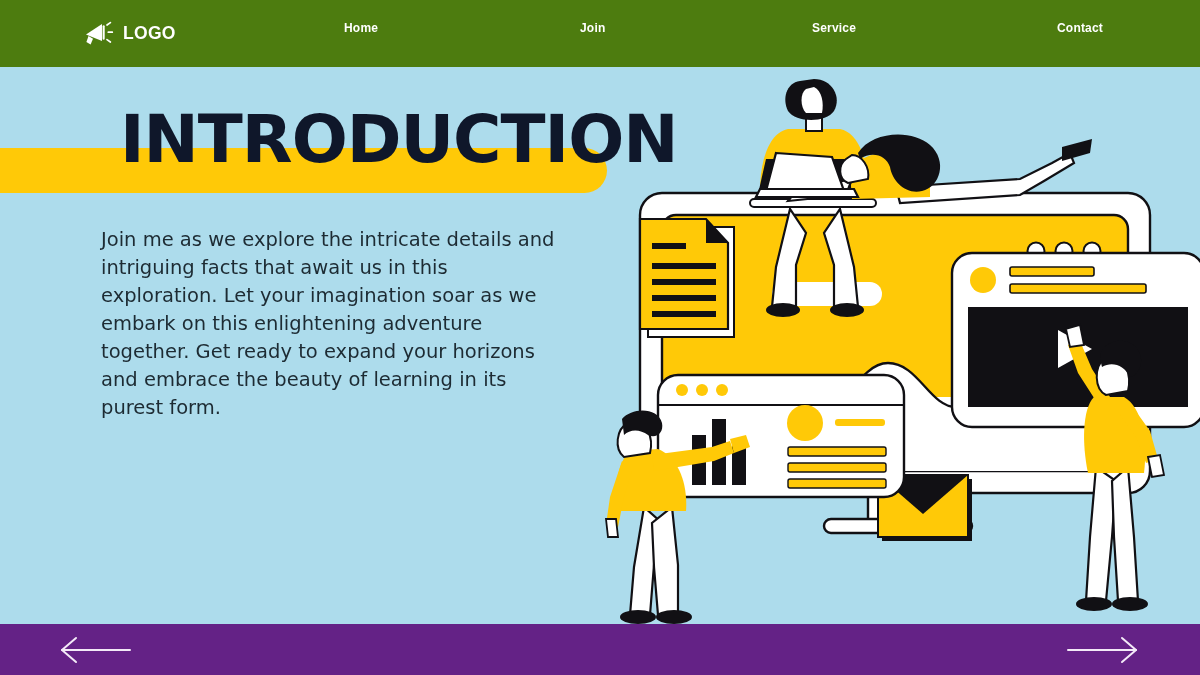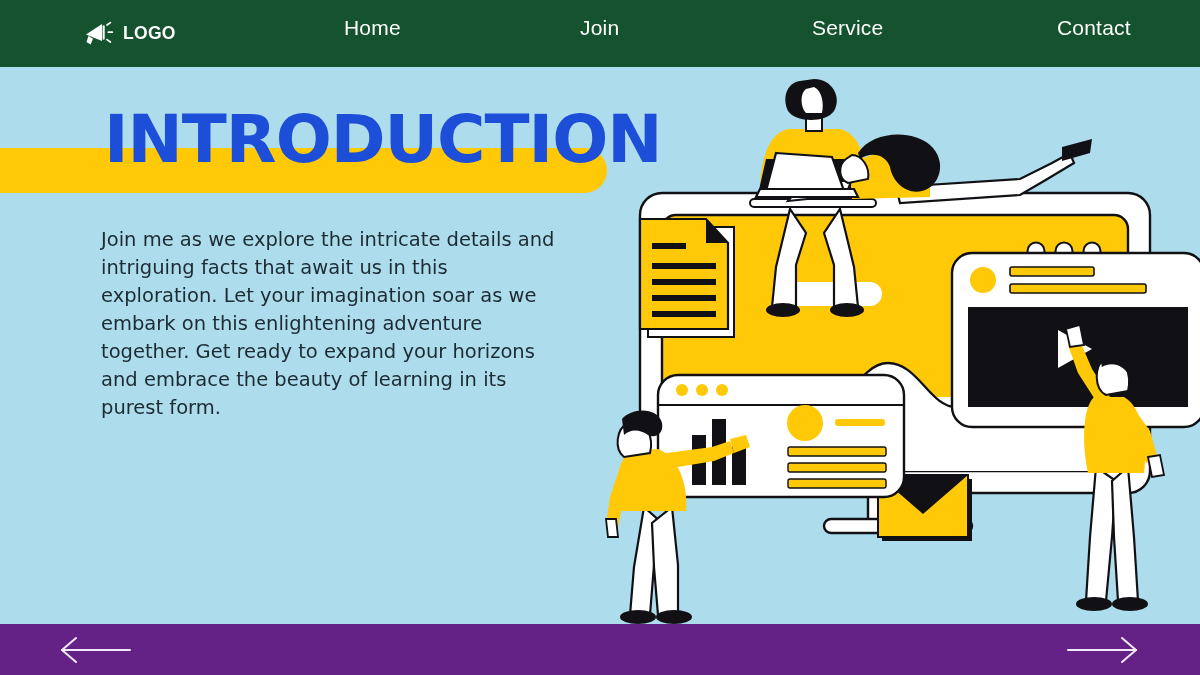--- a/index.html
+++ b/index.html
@@ -6,51 +6,51 @@
   html,body { width:1200px; height:675px; overflow:hidden; }
   body {
     font-family:"Liberation Sans", sans-serif;
     background:#addcec;
     position:relative;
   }
 
   
   .navbar{
     position:absolute; left:0; top:0; width:1200px; height:67px;
-    background:#14532d;
+    background:#4d7c0f;
     display:flex; align-items:center;
   }
   .logo-wrap{
     position:absolute; left:84px; top:0; height:67px;
     display:flex; align-items:center; gap:9px;
   }
   .logo-icon{ width:30px; height:26px; display:block; }
   .logo-text{
     color:#ffffff; font-size:17.5px; font-weight:bold; letter-spacing:.3px;
   }
   .nav-link{
     position:absolute; top:0; height:56px; display:flex; align-items:center;
-    color:#ffffff; font-size:21px; font-weight:normal; letter-spacing:.2px;
+    color:#ffffff; font-size:12px; font-weight:bold; letter-spacing:.2px;
     cursor:pointer; white-space:nowrap;
   }
   .nav-link.n0{ left:344px; }
   .nav-link.n1{ left:580px; }
   .nav-link.n2{ left:812px; }
   .nav-link.n3{ left:1057px; }
 
   
   .title-band{
     position:absolute; left:0; top:148px; width:607px; height:45px;
     background:#ffc907;
     border-top-right-radius:23px; border-bottom-right-radius:23px;
   }
   .page-title{
-    position:absolute; left:104px; top:107px;
+    position:absolute; left:120px; top:107px;
     font-size:66px; line-height:1; font-weight:bold;
-    letter-spacing:-1px; color:#1d4ed8;
+    letter-spacing:-1px; color:#0f172a;
     font-family:"DejaVu Sans", sans-serif;
   }
 
   
   .copy{
     position:absolute; left:101px; top:226px; width:455px;
   }
   .copy p{
     font-size:19.5px; line-height:1.44; color:#1d2b33;
     font-family:"DejaVu Sans", sans-serif;

